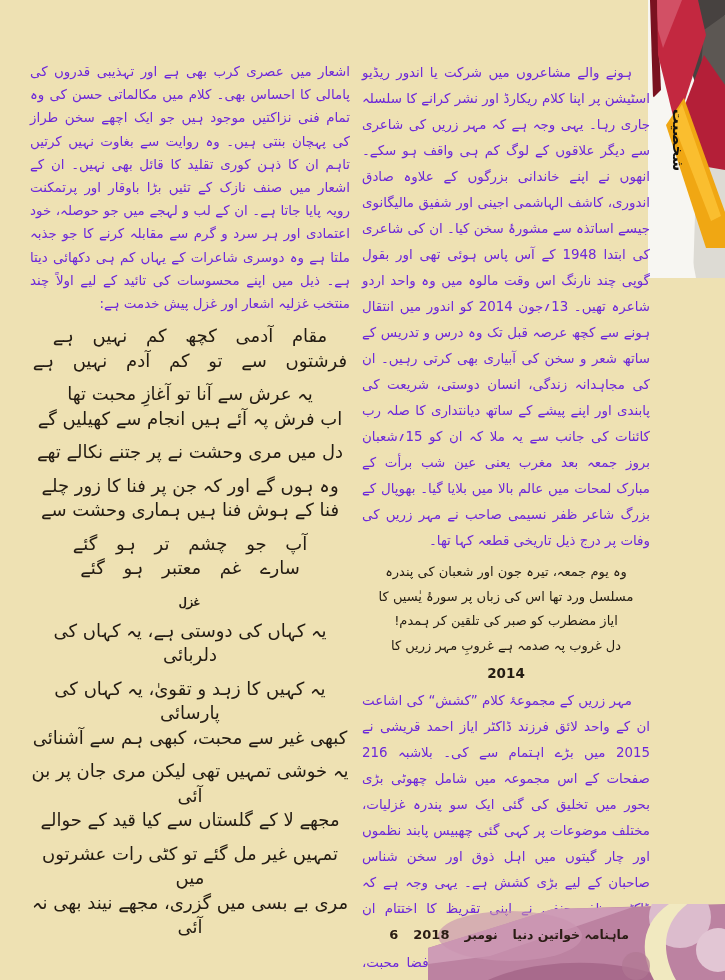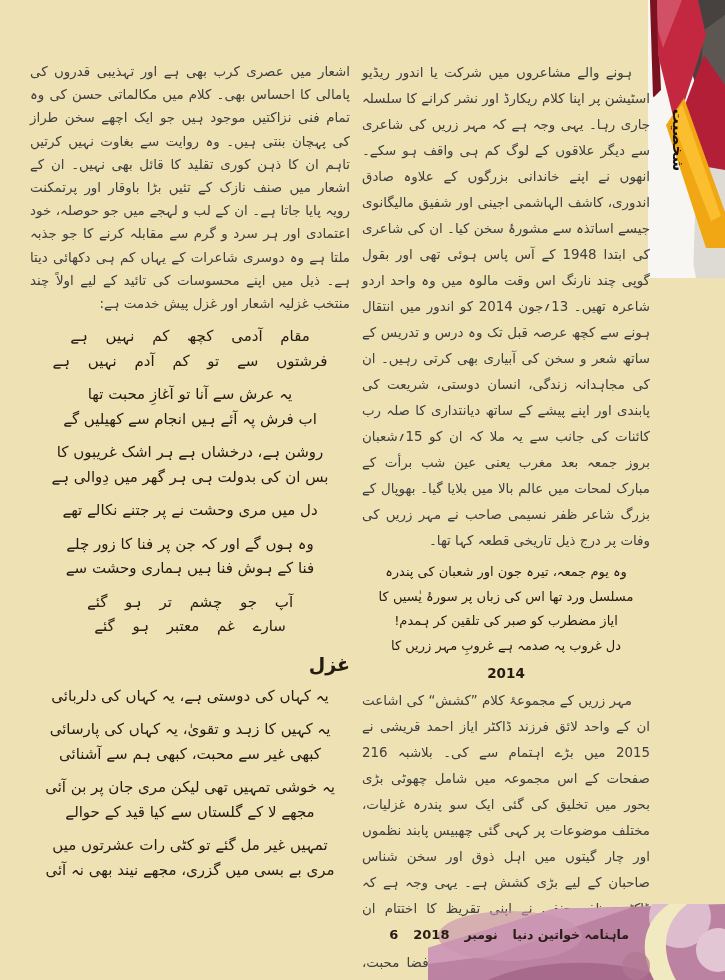--- a/index.html
+++ b/index.html
@@ -19,31 +19,31 @@
   
   .content{
     position:absolute;top:60px;right:75px;left:30px;
     display:flex;gap:12px;direction:rtl;
   }
   .col{direction:rtl;}
   .col-main{width:288px;}   
   .col-second{width:320px;} 
   .para{
     font-size:13.4px;line-height:26px;text-align:justify;margin:0 0 2px 0;
-    color:#404040;
+    color:#6d28d9;
   }
   .col-second .para{line-height:23.2px;}
   .indent{text-indent:18px;}
   .qata{margin:6px 0 4px 0;text-align:center;}
   .qata .vline{font-size:13px;line-height:24.5px;}
   .qata-year{font-size:13.5px;font-weight:bold;line-height:22px;text-align:center;margin-bottom:4px;}
   .couplet{margin:9px 0;text-align:center;}
-  .couplet .vline{font-size:15px;line-height:24.5px;}
+  .couplet .vline{font-size:18px;line-height:24.5px;}
   .couplet.spread .vline{word-spacing:13px;}
-  .ghazal-heading{font-size:19px;font-weight:bold;text-align:right;margin:14px 0 6px 0;}
+  .ghazal-heading{font-size:12px;font-weight:bold;text-align:center;margin:14px 0 6px 0;font-family:Liberation Mono, monospace;}
   
   .decor-footer{position:absolute;bottom:0;right:0;width:297px;height:76px;}
   .footer-line{
     position:absolute;bottom:38px;right:96px;
     display:flex;direction:rtl;align-items:baseline;gap:15px;
     color:#2a1c14;
   }
   .footer-line .mag{font-size:12.5px;font-weight:bold;}
   .footer-line .month{font-size:12.5px;font-weight:bold;}
   .footer-line .num{font-size:13px;font-weight:bold;font-family:"DejaVu Sans",sans-serif;}
@@ -95,24 +95,20 @@
 
       <div class="couplet spread">
         <div class="vline">مقام آدمی کچھ کم نہیں ہے</div>
         <div class="vline">فرشتوں سے تو کم آدم نہیں ہے</div>
       </div>
       <div class="couplet">
         <div class="vline">یہ عرش سے آنا تو آغازِ محبت تھا</div>
         <div class="vline">اب فرش پہ آئے ہیں انجام سے کھیلیں گے</div>
       </div>
       <div class="couplet">
-        <div class="vline">روشن ہے، درخشاں ہے ہر اشک غریبوں کا</div>
-        <div class="vline">بس ان کی بدولت ہی ہر گھر میں دِوالی ہے</div>
-      </div>
-      <div class="couplet">
         <div class="vline">دل میں مری وحشت نے پر جتنے نکالے تھے</div>
       </div>
       <div class="couplet">
         <div class="vline">وہ ہوں گے اور کہ جن پر فنا کا زور چلے</div>
         <div class="vline">فنا کے ہوش فنا ہیں ہماری وحشت سے</div>
       </div>
       <div class="couplet spread">
         <div class="vline">آپ جو چشم تر ہو گئے</div>
         <div class="vline">سارے غم معتبر ہو گئے</div>
       </div>

